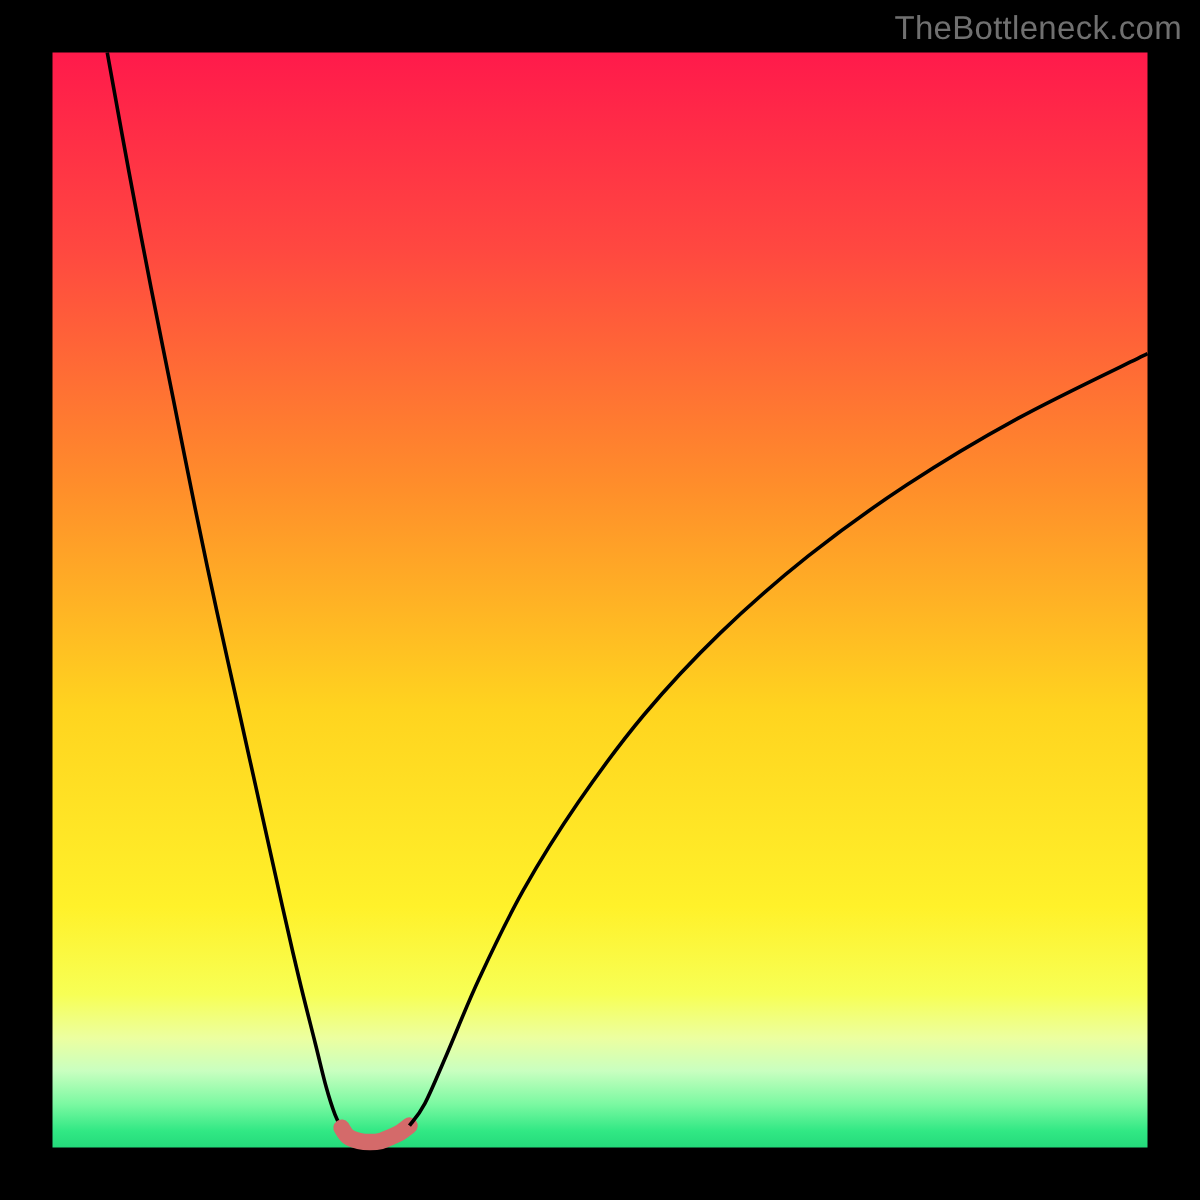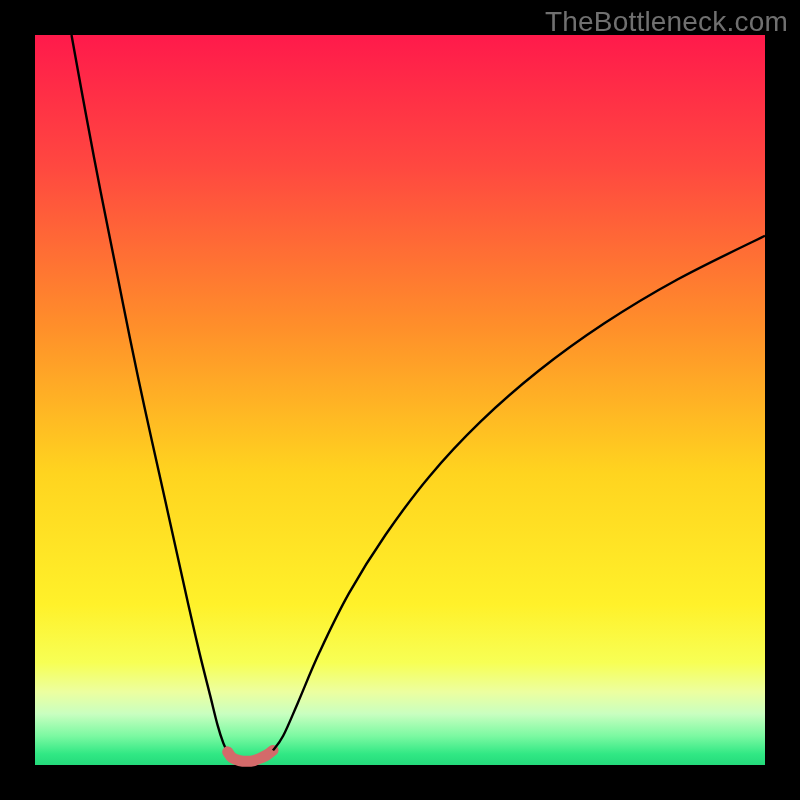--- a/index.html
+++ b/index.html
@@ -15,21 +15,21 @@
     position: absolute;
     left: 0; top: 0;
     width: 800px; height: 800px;
     background: #000;
   }
   .watermark {
     position: absolute;
     top: 6px;
     right: 12px;
     color: #707070;
-    font-size: 28px;
+    font-size: 22px;
     font-weight: 400;
     letter-spacing: 0.2px;
     z-index: 10;
   }
   svg {
     position: absolute;
     left: 0; top: 0;
   }
 </style>
 </head>

